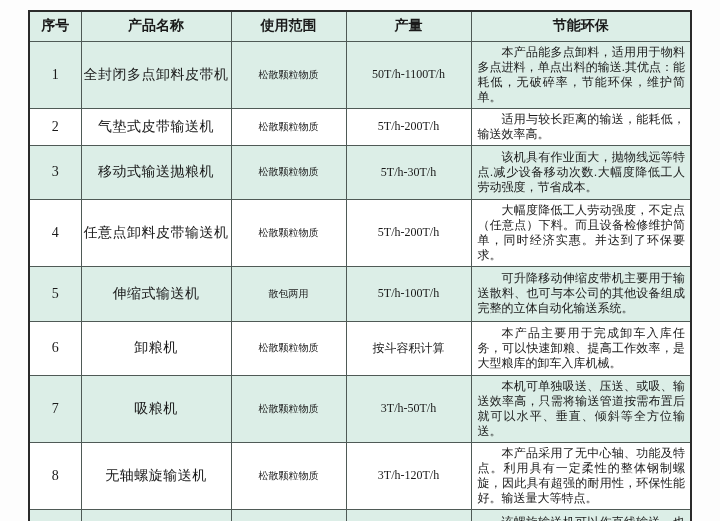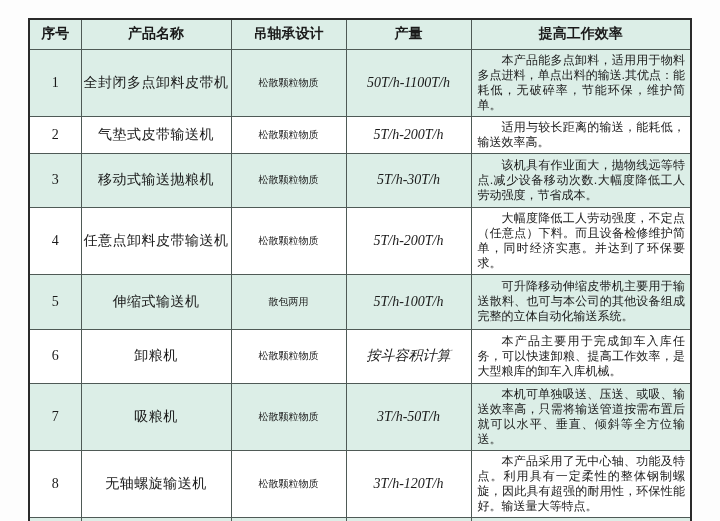--- a/index.html
+++ b/index.html
@@ -5,21 +5,21 @@
   * { margin: 0; padding: 0; box-sizing: border-box; }
   html, body {
     width: 720px; height: 521px;
     background: #fdfdfd;
     font-family: "Liberation Serif", "DejaVu Serif", serif;
     color: #1a1a1a;
     overflow: hidden;
   }
   .page {
     width: 616px; height: 521px;
-    padding: 18px 28px 5px 28px;
+    padding: 10px 28px 5px 28px;
   }
   table.products {
     width: 664px;
     border-collapse: collapse;
     table-layout: fixed;
     border: 2px solid #2b2b2b;
     background: #ffffff;
   }
   th, td {
     border: 1px solid #4f5a56;
@@ -38,21 +38,21 @@
     font-size: 14px;
     font-weight: bold;
     background: #dceee7;
   }
   tbody td {
     font-size: 14px;
   }
   td.no     { font-size: 14px; font-family: "Liberation Serif", "DejaVu Serif", serif; }
   td.name   { font-size: 14px; letter-spacing: 0.5px; }
   td.scope  { font-size: 10px; }
-  td.output { font-size: 14px; font-style: italic; }
+  td.output { font-size: 12px; }
   td.feat {
     font-size: 12px;
     line-height: 15px;
     text-align: justify;
     text-align-last: left;
     padding: 3px 5px 3px 6px;
   }
   td.feat p { text-indent: 2em; }
 
   
@@ -79,23 +79,23 @@
       <col class="c-no">
         <col class="c-name">
         <col class="c-scope">
         <col class="c-output">
         <col class="c-feat">
     </colgroup>
     <thead>
       <tr>
         <th>序号</th>
         <th>产品名称</th>
-        <th>吊轴承设计</th>
+        <th>使用范围</th>
         <th>产量</th>
-        <th>提高工作效率</th>
+        <th>节能环保</th>
       </tr>
     </thead>
     <tbody>
       <tr class="r1">
         <td class="no">1</td>
         <td class="name">全封闭多点卸料皮带机</td>
         <td class="scope">松散颗粒物质</td>
         <td class="output">50T/h-1100T/h</td>
         <td class="feat">
             <p>本产品能多点卸料，适用用于物料多点进料，单点出料的输送.其优点：能耗低，无破碎率，节能环保，维护简单。</p>

